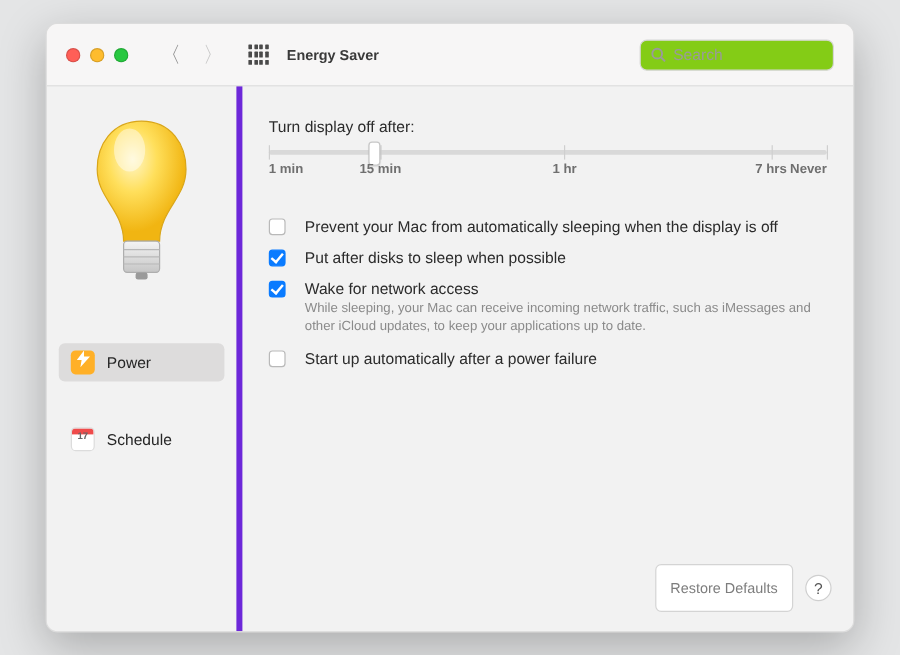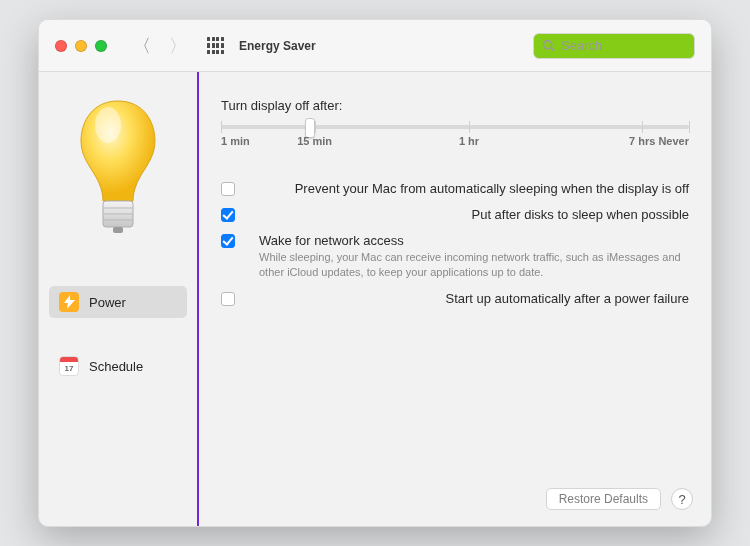--- a/index.html
+++ b/index.html
@@ -28,46 +28,46 @@
   .search input { border:none; outline:none; width:100%; font-size:13px; color:#333; background:transparent; }
   .search input::placeholder { color:#9a9a9a; }
 
   
   .body { display:flex; height: calc(100% - 52px); }
   .sidebar { width: 158px; padding: 20px 10px 10px 10px; display:flex; flex-direction:column; align-items:center; gap:16px; }
   .bulb-wrap { width:90px; height:150px; display:flex; align-items:center; justify-content:center; }
   .nav-list { width:100%; display:flex; flex-direction:column; gap:4px; }
   .nav-item { display:flex; align-items:center; gap:10px; padding:6px 10px; border-radius:5px; cursor:default; font-size:13px; color:#262626;margin-top:28px;}
   .nav-item.active { background:#dddcdc; }
-  .nav-icon-box { width:20px; height:20px; border-radius:4px; display:flex; align-items:center; justify-content:center; font-size:13px; }
+  .nav-icon-box { width:20px; height:20px; border-radius:4px; display:flex; justify-content:center; font-size:13px; }
   .nav-icon-power { background:#ffb027; color:#fff; }
   .nav-icon-sched { background:#fff; border:1px solid #dcdcdc; position:relative; overflow:hidden;}
   .nav-icon-sched::before { content:""; position:absolute; top:0; left:0; right:0; height:5px; background:#ef4b4b; }
   .nav-icon-sched span { position:relative; top:2px; font-size:8px; font-weight:700; color:#666; }
 
-  .main { flex:1; padding: 26px 22px 20px 22px; border-left:2px solid #6d28d9; display:flex; flex-direction:column; position:relative; }
+  .main { flex:1; padding: 26px 22px 20px 22px; border-left:5px solid #6d28d9; display:flex; flex-direction:column; position:relative; }
   .section-title { font-size:13px; color:#2b2b2b; margin-bottom: 6px; }
   .slider-wrap { position:relative; margin-bottom: 6px; }
   .slider-track { position:relative; height:4px; background:#d9d9d9; border-radius:2px; margin:6px 0 2px 0; }
   .slider-ticks { position:absolute; left:0; right:0; top:-4px; height:12px; }
   .slider-ticks i { position:absolute; top:0; width:1px; height:12px; background:#cfcfcf; }
   .slider-handle { position:absolute; top:-7px; width:10px; height:20px; background:#fff; border:1px solid #c7c7c7; border-radius:3px; box-shadow:0 1px 1px rgba(0,0,0,0.12); transform:translateX(-50%); }
   .slider-labels { position:relative; height:18px; margin-top:6px; font-size:11px; color:#6f6f6f;font-weight:bold; }
   .slider-labels span { position:absolute; transform:translateX(-50%); white-space:nowrap; }
 
   .opts { margin-top: 22px; display:flex; flex-direction:column; gap:11px; }
-  .opt { display:flex; align-items:flex-start; gap:16px;justify-content:space-between; }
+  .opt { display:flex; align-items:flex-start; gap:16px; }
   .cb { width:14px; height:14px; border-radius:3px; border:1px solid #b9b9b9; background:#fff; flex:none; margin-top:1px; position:relative; cursor:default; }
   .cb.checked { background:#0a7bff; border-color:#0a7bff; }
   .cb.checked::after { content:""; position:absolute; left:3px; top:0px; width:4px; height:8px; border:solid #fff; border-width:0 2px 2px 0; transform:rotate(40deg); }
   .opt-text { font-size:13px; color:#2b2b2b; }
   .opt-sub { font-size:11px; color:#8a8a8a; margin-top:2px; line-height:1.35; max-width: 430px; }
 
   .footer { position:absolute; bottom:16px; right:18px; display:flex; align-items:center; gap:10px; }
-  .btn { height:22px; padding:0 12px; border-radius:5px; border:1px solid #d4d4d4; background:#fff; font-size:12px; color:#7d7d7d; display:flex; align-items:center; cursor:default; }
+  .btn { height:40px; padding:0 12px; border-radius:5px; border:1px solid #d4d4d4; background:#fff; font-size:12px; color:#7d7d7d; display:flex; align-items:center; cursor:default; }
   .help { width:22px; height:22px; border-radius:50%; border:1px solid #cfcfcf; background:#fff; display:flex; align-items:center; justify-content:center; font-size:13px; color:#555; cursor:default; }
 </style>
 </head>
 <body>
 
 <div class="window">
   <div class="titlebar">
     <div class="traffic">
       <div class="tl red"></div>
       <div class="tl yel"></div>

